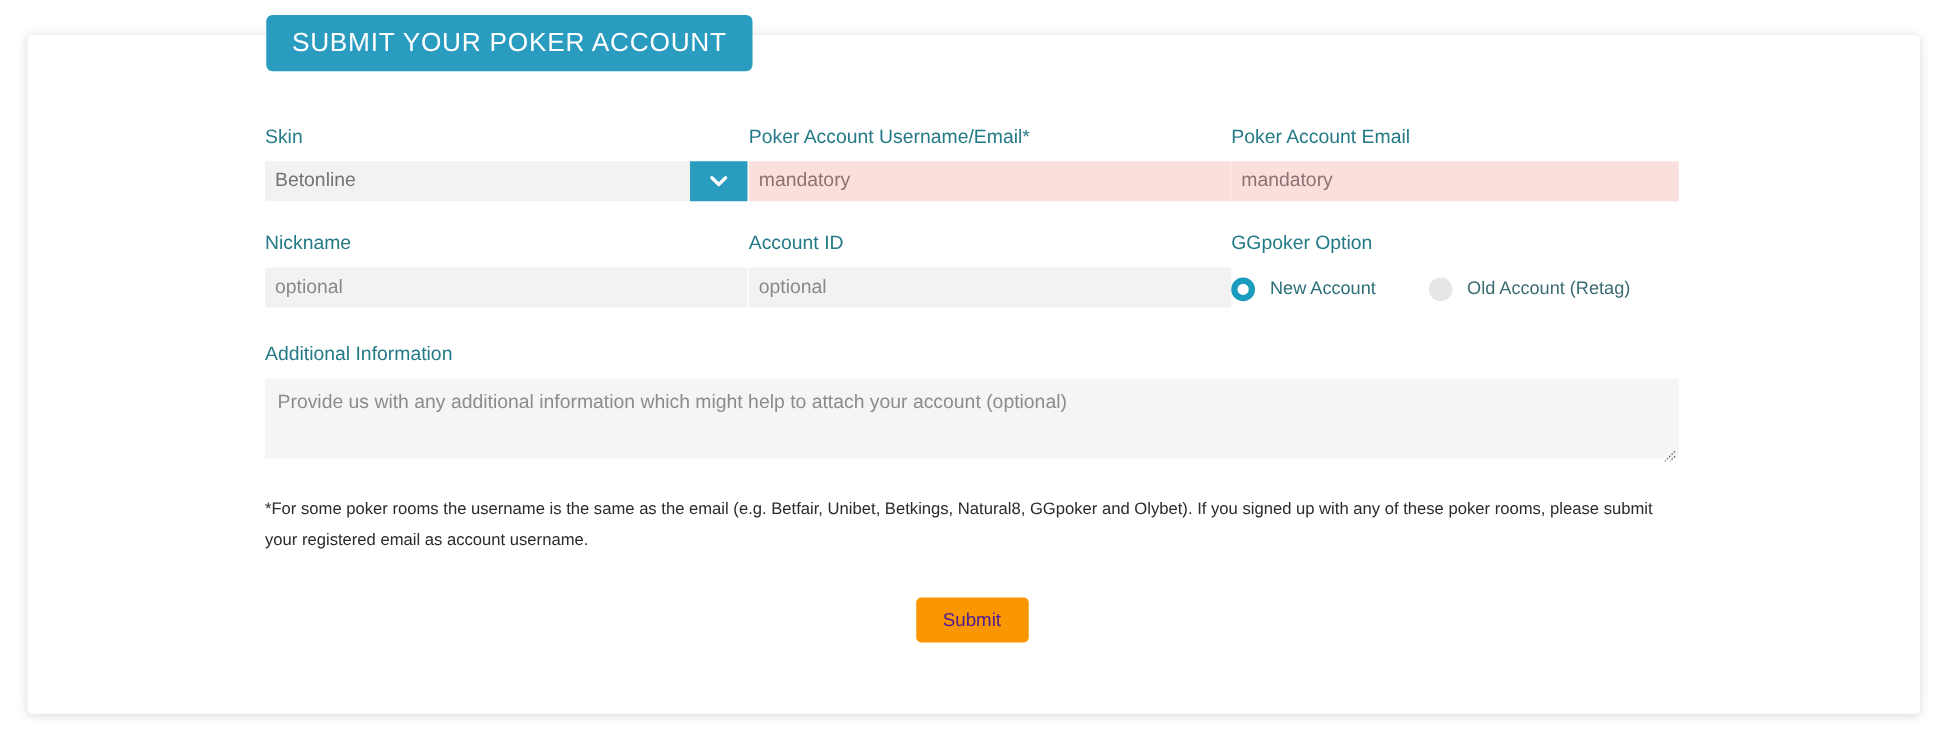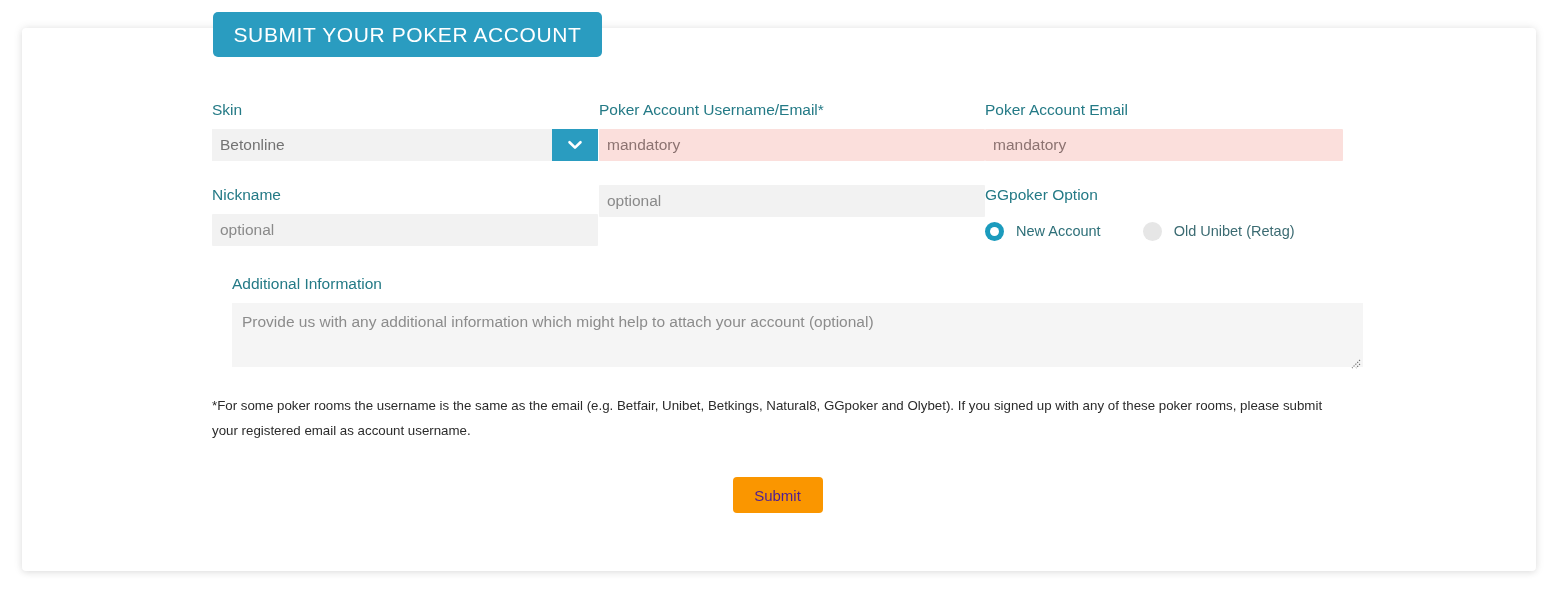--- a/index.html
+++ b/index.html
@@ -167,21 +167,21 @@
     background: #ffffff;
   }
   .radio-label {
     font-size: 14.5px;
     color: #2d6f78;
     white-space: nowrap;
   }
   .radio-item.second .radio-label { color: #3b6b72; }
 
   
-  .ta-block { margin-top: 28px; width: 1131px; margin-left: 20px; }
+  .ta-block { margin-top: 28px; width: 1131px; }
   .textarea {
     width: 1131px;
     height: 64px;
     background: #f5f5f5;
     border: none;
     outline: none;
     resize: none;
     font-size: 15.5px;
     color: #7d7d7d;
     padding: 9px 10px;
@@ -269,33 +269,34 @@
     </div>
 
     <div class="row row2">
 
       <div class="col col-a">
         <label class="field-label label-teal">Nickname</label>
         <input class="input" type="text" placeholder="optional" style="">
       </div>
 
       <div class="col col-b">
+        <label class="field-label label-teal">Account ID</label>
         <input class="input" type="text" placeholder="optional" style="">
       </div>
 
       <div class="col col-c">
         <label class="field-label label-teal">GGpoker Option</label>
         <div class="radio-group">
           <div class="radio-item">
             <span class="radio-dot checked"></span>
             <span class="radio-label">New Account</span>
           </div>
           <div class="radio-item second">
             <span class="radio-dot"></span>
-            <span class="radio-label">Old Unibet (Retag)</span>
+            <span class="radio-label">Old Account (Retag)</span>
           </div>
         </div>
       </div>
 
     </div>
 
     <div class="ta-block">
       <label class="field-label label-teal">Additional Information</label>
       <div class="ta-wrap">
         <textarea class="textarea" placeholder="Provide us with any additional information which might help to attach your account (optional)" style=""></textarea>

